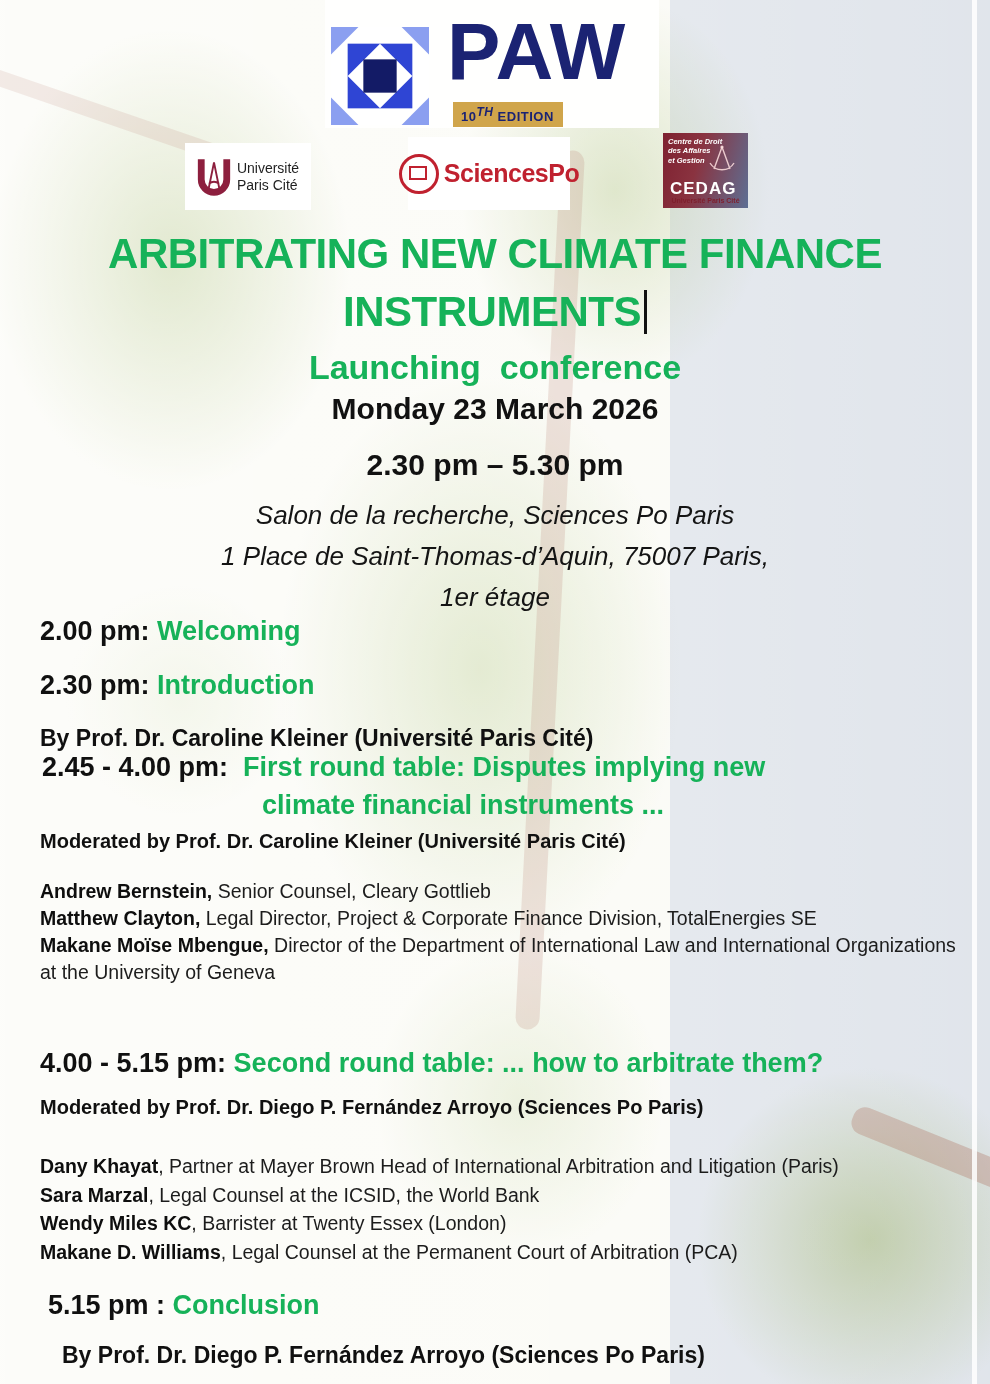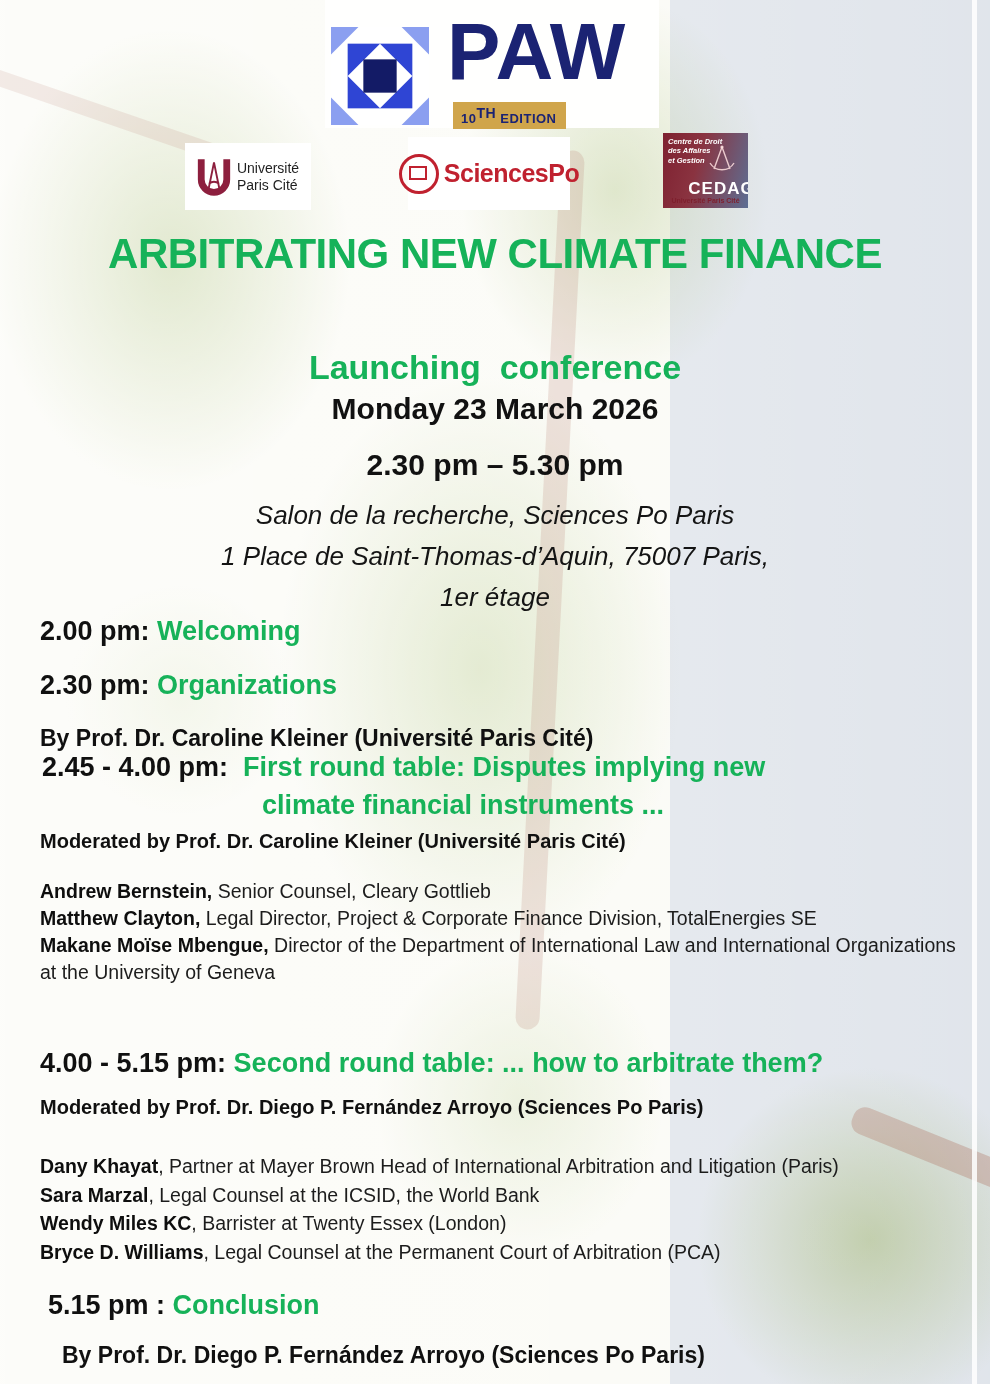--- a/index.html
+++ b/index.html
@@ -39,40 +39,40 @@
   .content { position:absolute; inset:0; z-index:1; }
   .abs { position:absolute; }
 
   
   .paw-box { left:325px; top:0; width:334px; height:128px; background:#fffffe; }
   .paw-icon { position:absolute; left:6px; top:27px; width:98px; height:98px; }
   .paw-word { position:absolute; left:122px; top:12px; font-size:80px; font-weight:700;
               color:#1b2373; letter-spacing:1px; line-height:1; }
   .paw-edition { position:absolute; left:128px; top:102px; background:#d0a54b; color:#1b2373;
                  font-size:13px; font-weight:700; padding:3px 9px 3px 8px; letter-spacing:.5px; }
-  .paw-edition sup { font-size:14px; vertical-align:super; }
+  .paw-edition sup { font-size:12px; vertical-align:super;font-style:italic; }
 
   
   .upc-box { left:185px; top:143px; width:126px; height:67px; background:#fff;
              display:flex; align-items:center; justify-content:center; gap:6px; }
   .upc-text { font-size:14px; color:#1f1f1f; line-height:1.15; }
   .spo-box { left:408px; top:137px; width:162px; height:73px; background:#fff;
              display:flex; align-items:center; justify-content:center; gap:5px; }
   .spo-circle { width:34px; height:34px; border:3px solid #c0212f; border-radius:50%;
                 position:relative; flex:none; }
   .spo-circle:after { content:""; position:absolute; left:7px; top:9px; width:14px; height:10px;
                       border:2px solid #c0212f; }
   .spo-word { font-size:25px; font-weight:700; color:#c0212f; letter-spacing:-.5px; }
   .cedag-box { left:663px; top:133px; width:85px; height:75px;
                background:linear-gradient(105deg, #7e2130 0%, #8a3340 40%, #5d6f93 100%);
                color:#fff; overflow:hidden; }
   .cedag-top { font-size:7.5px; font-style:italic; font-weight:700; line-height:1.25;
                padding:4px 0 0 5px; }
   .cedag-glyph { position:absolute; right:6px; top:10px; width:40px; height:40px; }
-  .cedag-name { position:absolute; left:16px; width:100%; top:46px; text-align:center;
+  .cedag-name { position:absolute; left:7px; width:100%; top:46px; 
                 font-size:17px; font-weight:700; letter-spacing:1px; }
   .cedag-bottom { position:absolute; left:0; width:100%; top:64px; text-align:center;
                   font-size:7px; color:#7e1f2d; font-weight:700; }
 
   
   .green { color:#16b259; }
   .title-line { left:0; width:100%; text-align:center; font-size:42px; font-weight:700;
                 color:#16b259; letter-spacing:-.5px; }
   .t1 { top:230px; }
   .t2 { top:288px; }
@@ -164,49 +164,50 @@
       </div>
       <svg class="cedag-glyph" viewBox="0 0 40 40">
         <path d="M20 4 L12 26 M20 4 L28 26 M8 20 a14 14 0 0 0 24 0" fill="none" stroke="rgba(255,225,225,.85)" stroke-width="1.4"></path>
         <circle cx="20" cy="4" r="1.6" fill="rgba(255,225,225,.9)"></circle>
       </svg>
       <div class="cedag-name">CEDAG</div>
       <div class="cedag-bottom">Université Paris Cité</div>
     </div>
 
     <div class="abs title-line t1">ARBITRATING NEW CLIMATE FINANCE</div>
+    <div class="abs title-line t2"><span>INSTRUMENTS</span><span class="caret"></span></div>
     <div class="abs subtitle">Launching&nbsp; conference</div>
     <div class="abs date-line">Monday 23 March 2026</div>
     <div class="abs time-line">2.30 pm – 5.30 pm</div>
     <div class="abs venue v1">Salon de la recherche, Sciences Po Paris</div>
     <div class="abs venue v2">1 Place de Saint-Thomas-d’Aquin, 75007 Paris,</div>
     <div class="abs venue v3">1er étage</div>
 
     <div class="abs sched s-welcome"><span>2.00 pm:</span> <span class="green">Welcoming</span></div>
 
-    <div class="abs sched s-intro"><span>2.30 pm:</span> <span class="green">Organizations</span></div>
+    <div class="abs sched s-intro"><span>2.30 pm:</span> <span class="green">Introduction</span></div>
     <div class="abs by-line by1">By Prof. Dr. Caroline Kleiner (Université Paris Cité)</div>
 
     <div class="abs sched r1"><span>2.45 - 4.00 pm:</span>&nbsp; <span class="green">First round table: Disputes implying new</span></div>
     <div class="abs green r1b">climate financial instruments ...</div>
     <div class="abs mod mod1">Moderated by Prof. Dr. Caroline Kleiner (Université Paris Cité)</div>
 
     <div class="abs speakers sp1">
       <div><span class="b">Andrew Bernstein,</span><span> Senior Counsel, Cleary Gottlieb</span></div>
       <div><span class="b">Matthew Clayton,</span><span> Legal Director, Project &amp; Corporate Finance Division, TotalEnergies SE</span></div>
       <div><span class="b">Makane Moïse Mbengue,</span><span> Director of the Department of International Law and International Organizations at the University of Geneva</span></div>
     </div>
 
     <div class="abs sched r2"><span>4.00 - 5.15 pm:</span> <span class="green">Second round table: ... how to arbitrate them?</span></div>
     <div class="abs mod mod2">Moderated by Prof. Dr. Diego P. Fernández Arroyo (Sciences Po Paris)</div>
 
     <div class="abs speakers sp2">
       <div><span class="b">Dany Khayat</span><span>, Partner at Mayer Brown Head of International Arbitration and Litigation (Paris)</span></div>
       <div><span class="b">Sara Marzal</span><span>, Legal Counsel at the ICSID, the World Bank</span></div>
       <div><span class="b">Wendy Miles KC</span><span>, Barrister at Twenty Essex (London)</span></div>
-      <div><span class="b">Bryce D. Williams</span><span>, Legal Counsel at the Permanent Court of Arbitration (PCA)</span></div>
+      <div><span class="b">Makane D. Williams</span><span>, Legal Counsel at the Permanent Court of Arbitration (PCA)</span></div>
     </div>
 
     <div class="abs sched s-concl"><span>5.15 pm :</span> <span class="green">Conclusion</span></div>
     <div class="abs by-line by2">By Prof. Dr. Diego P. Fernández Arroyo (Sciences Po Paris)</div>
 
   </div>
 </div>
 
 </body></html>

